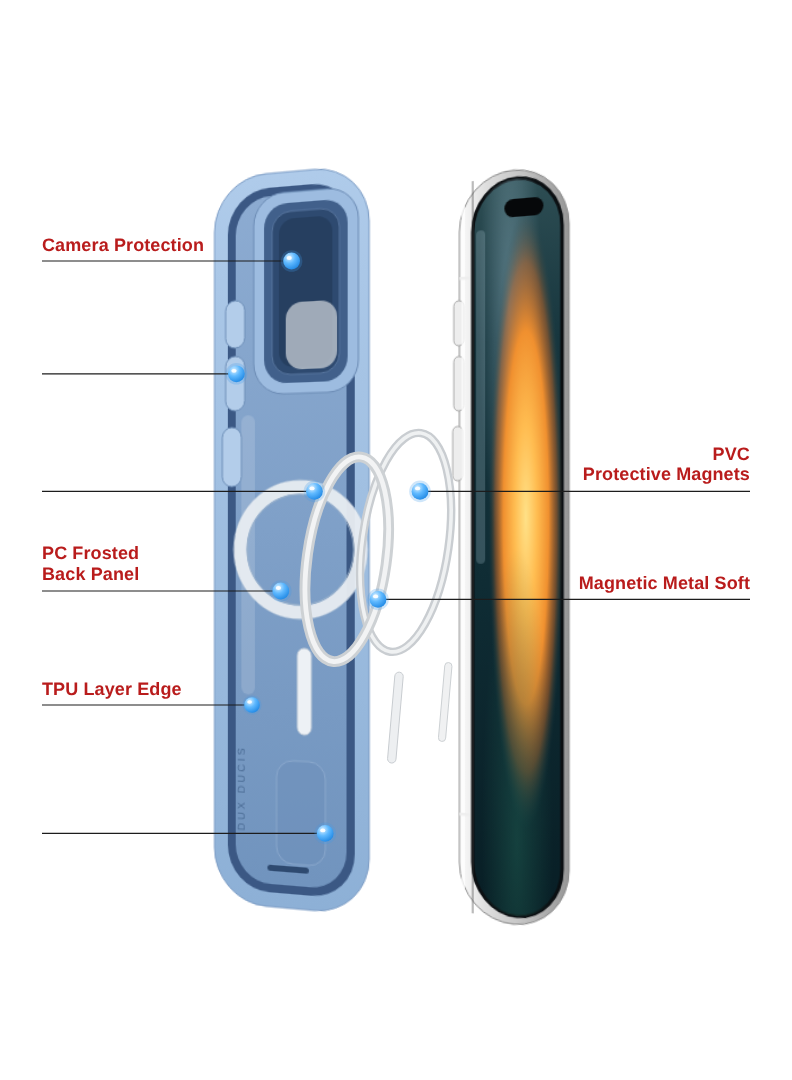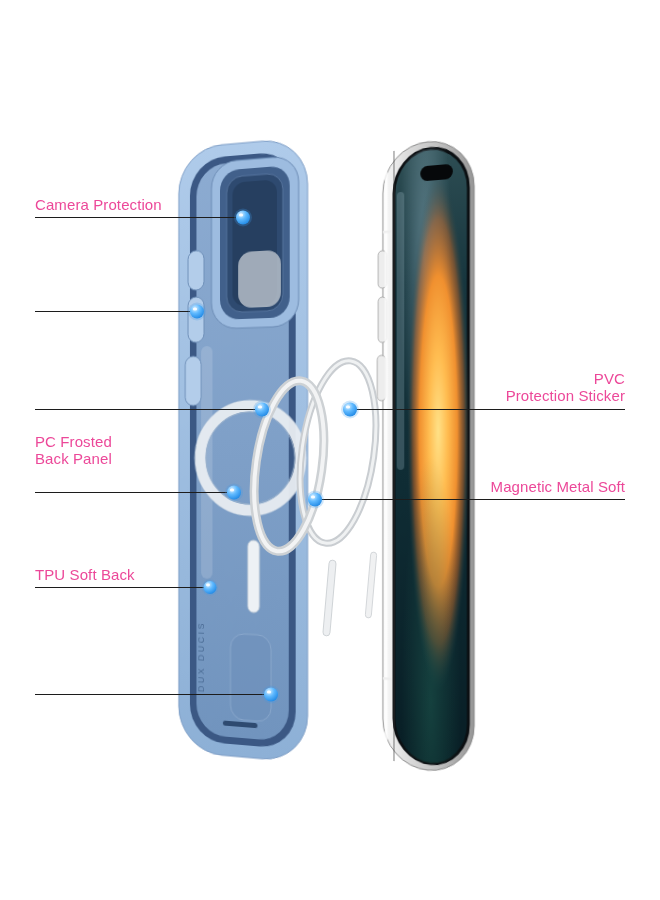--- a/index.html
+++ b/index.html
@@ -5,22 +5,22 @@
   *{margin:0;padding:0;box-sizing:border-box}
   html,body{background:#ffffff}
   .stage{position:relative;width:660px;height:900px;background:#ffffff;overflow:hidden;
          font-family:"Liberation Sans",sans-serif}
   .illus{position:absolute}
   #case-wrap{left:172px;top:140px;width:140px;height:620px;
              transform:perspective(1000px) rotateY(-16deg)}
   #phone-wrap{left:372px;top:140px;width:108px;height:632px;
               transform:perspective(1100px) rotateY(-18deg)}
   .overlay{position:absolute;left:0;top:0;width:660px;height:900px}
-  .label{position:absolute;font-size:15px;font-weight:400;line-height:1.16;
-         color:#ec4899;white-space:pre-line;letter-spacing:.1px}
+  .label{position:absolute;font-size:15px;font-weight:700;line-height:1.16;
+         color:#b91c1c;white-space:pre-line;letter-spacing:.1px}
   .label.right{text-align:right;width:220px}
 </style>
 </head>
 <body>
 
 <div class="stage">
 
   <div class="illus" id="case-wrap">
     <svg width="140" height="620" viewBox="0 0 140 620">
       <defs>
@@ -198,24 +198,24 @@
         <circle cx="315" cy="499.5" r="7" fill="url(#dotGrad)"></circle>
         <ellipse cx="313" cy="497" rx="2.2" ry="1.6" fill="#FFFFFF" opacity="0.9"></ellipse>
       </g>
     </g>
   </svg>
 
   <div class="label left" style="left:35px;top:196px">Camera Protection</div>
 
 
 
-  <div class="label left" style="left:35px;top:433px">PC Frosted
+  <div class="label left" style="left:35px;top:453px">PC Frosted
 Back Panel</div>
 
-  <div class="label left" style="left:35px;top:566px">TPU Soft Back</div>
+  <div class="label left" style="left:35px;top:566px">TPU Layer Edge</div>
 
 
   <div class="label right" style="right:35px;top:370px">PVC
-Protection Sticker</div>
+Protective Magnets</div>
 
   <div class="label right" style="right:35px;top:478px">Magnetic Metal Soft</div>
 
 </div>
 
 </body></html>

